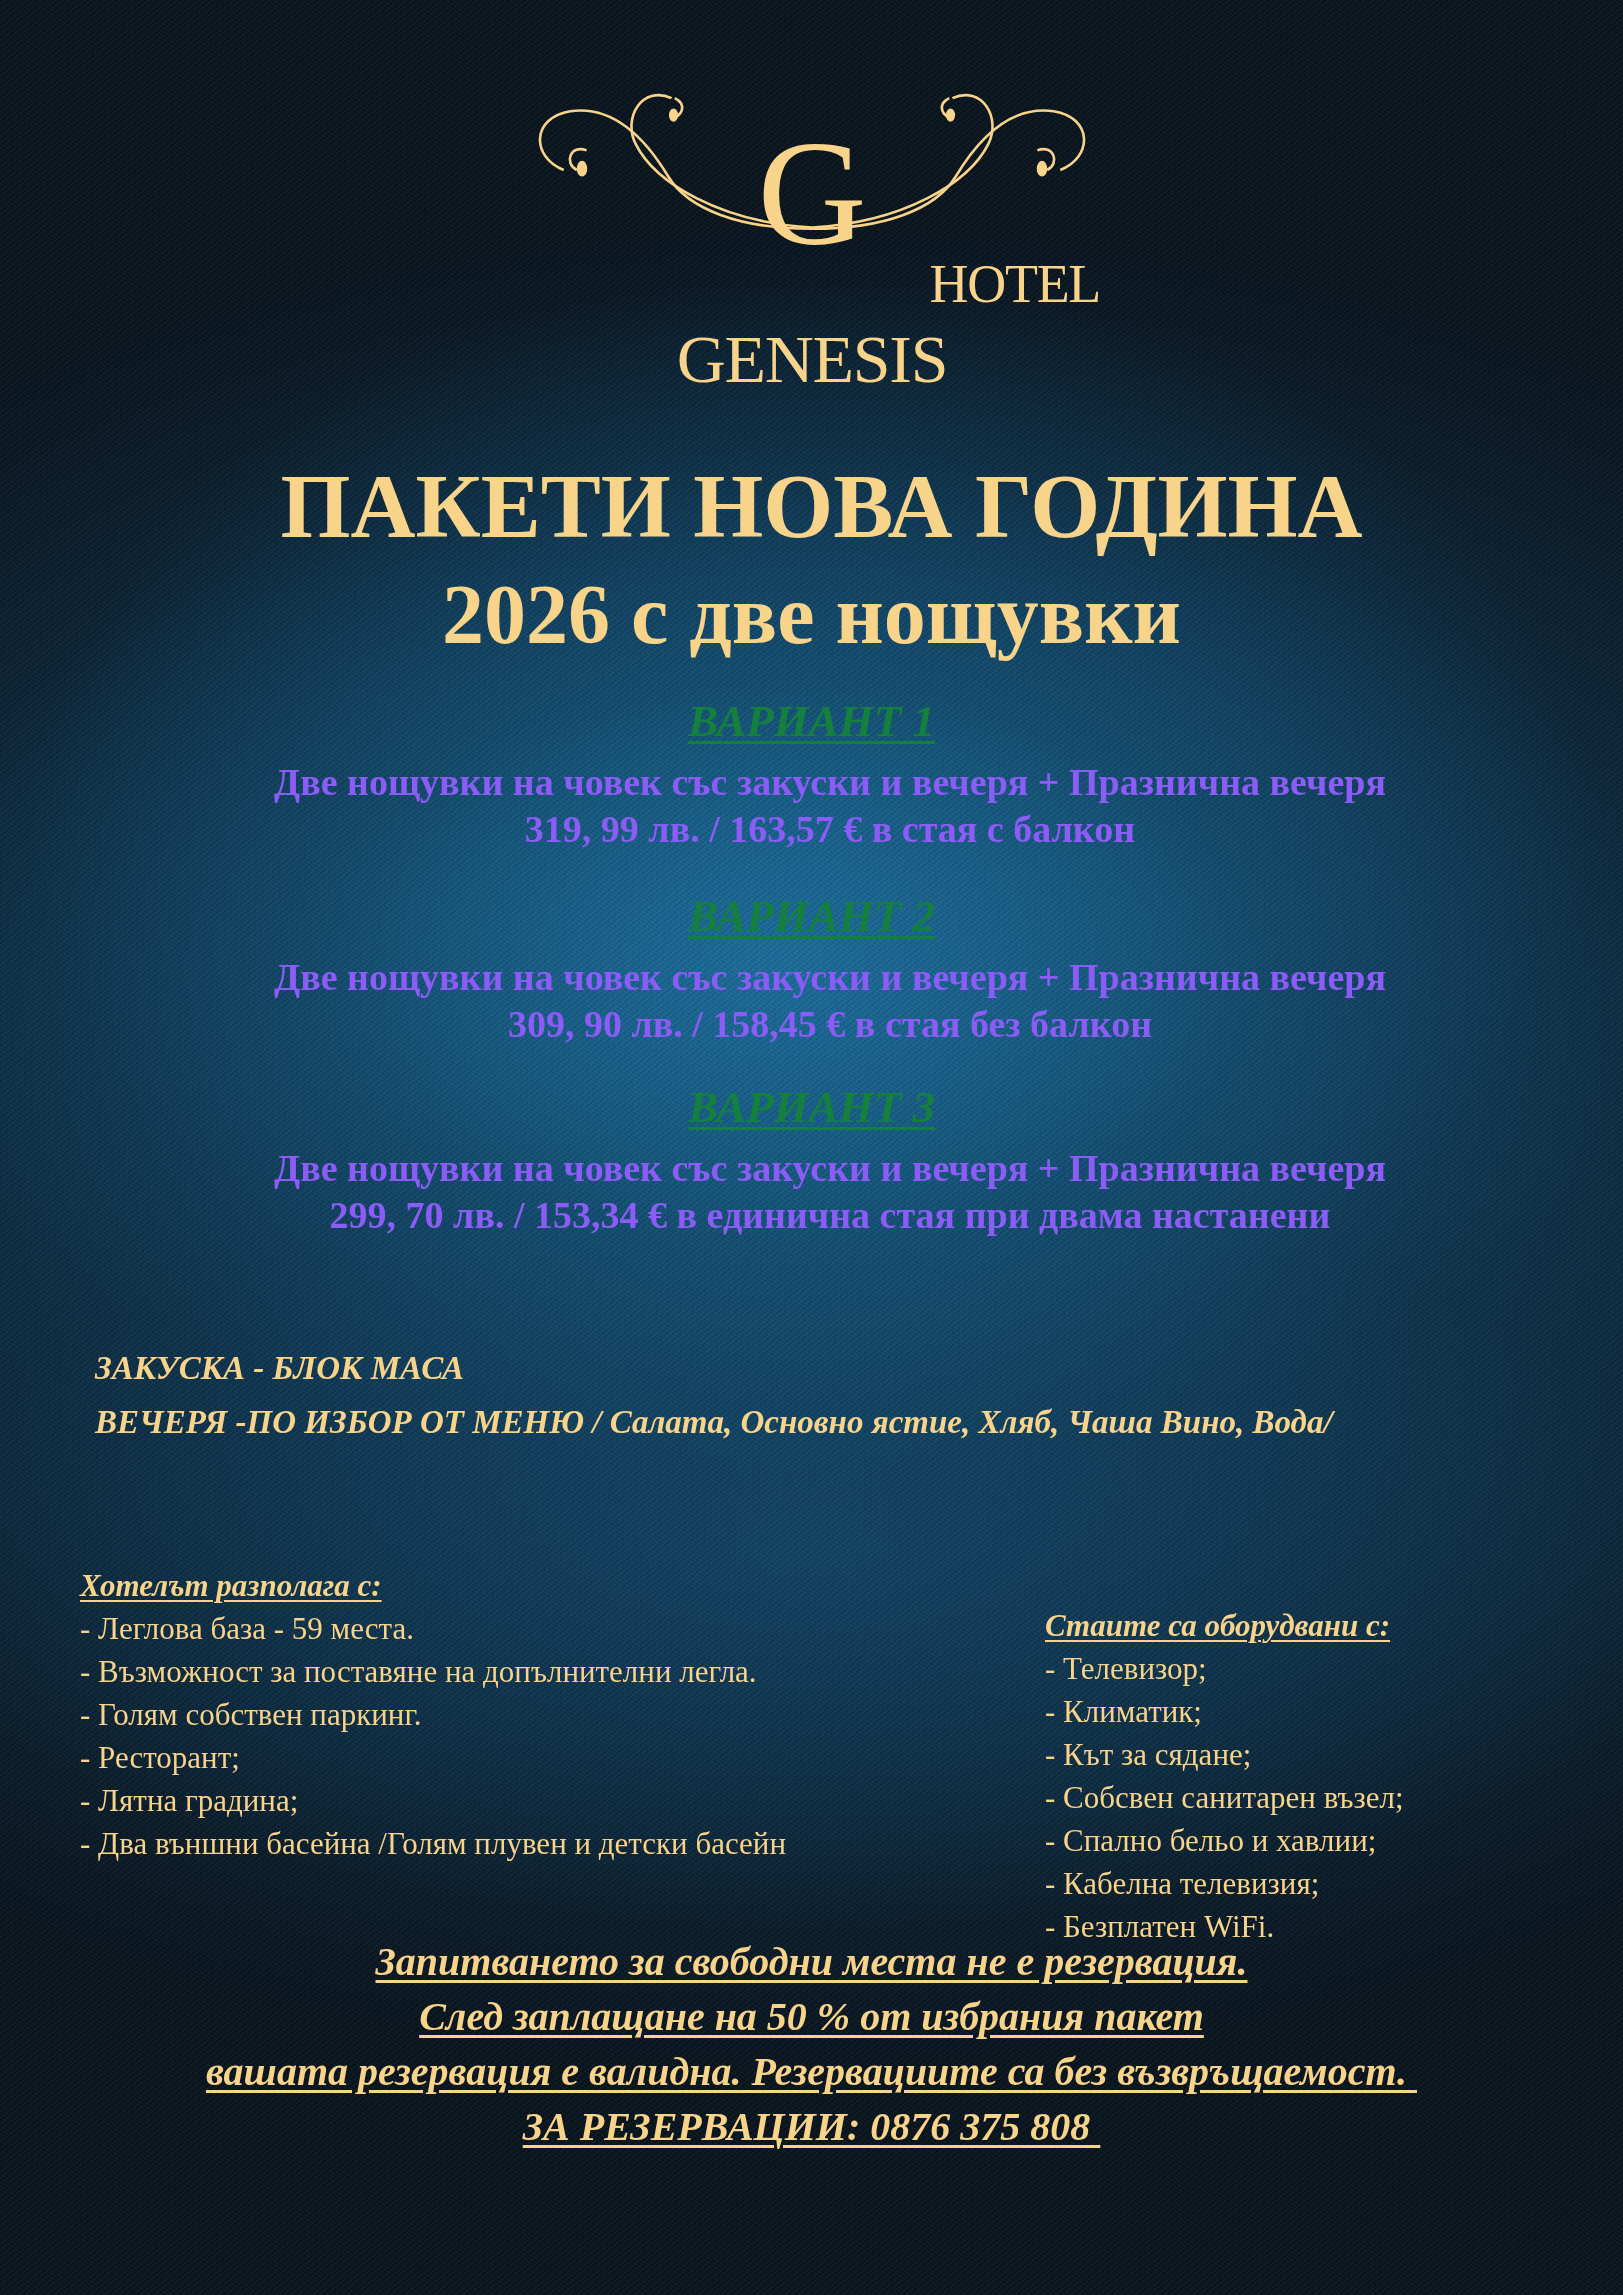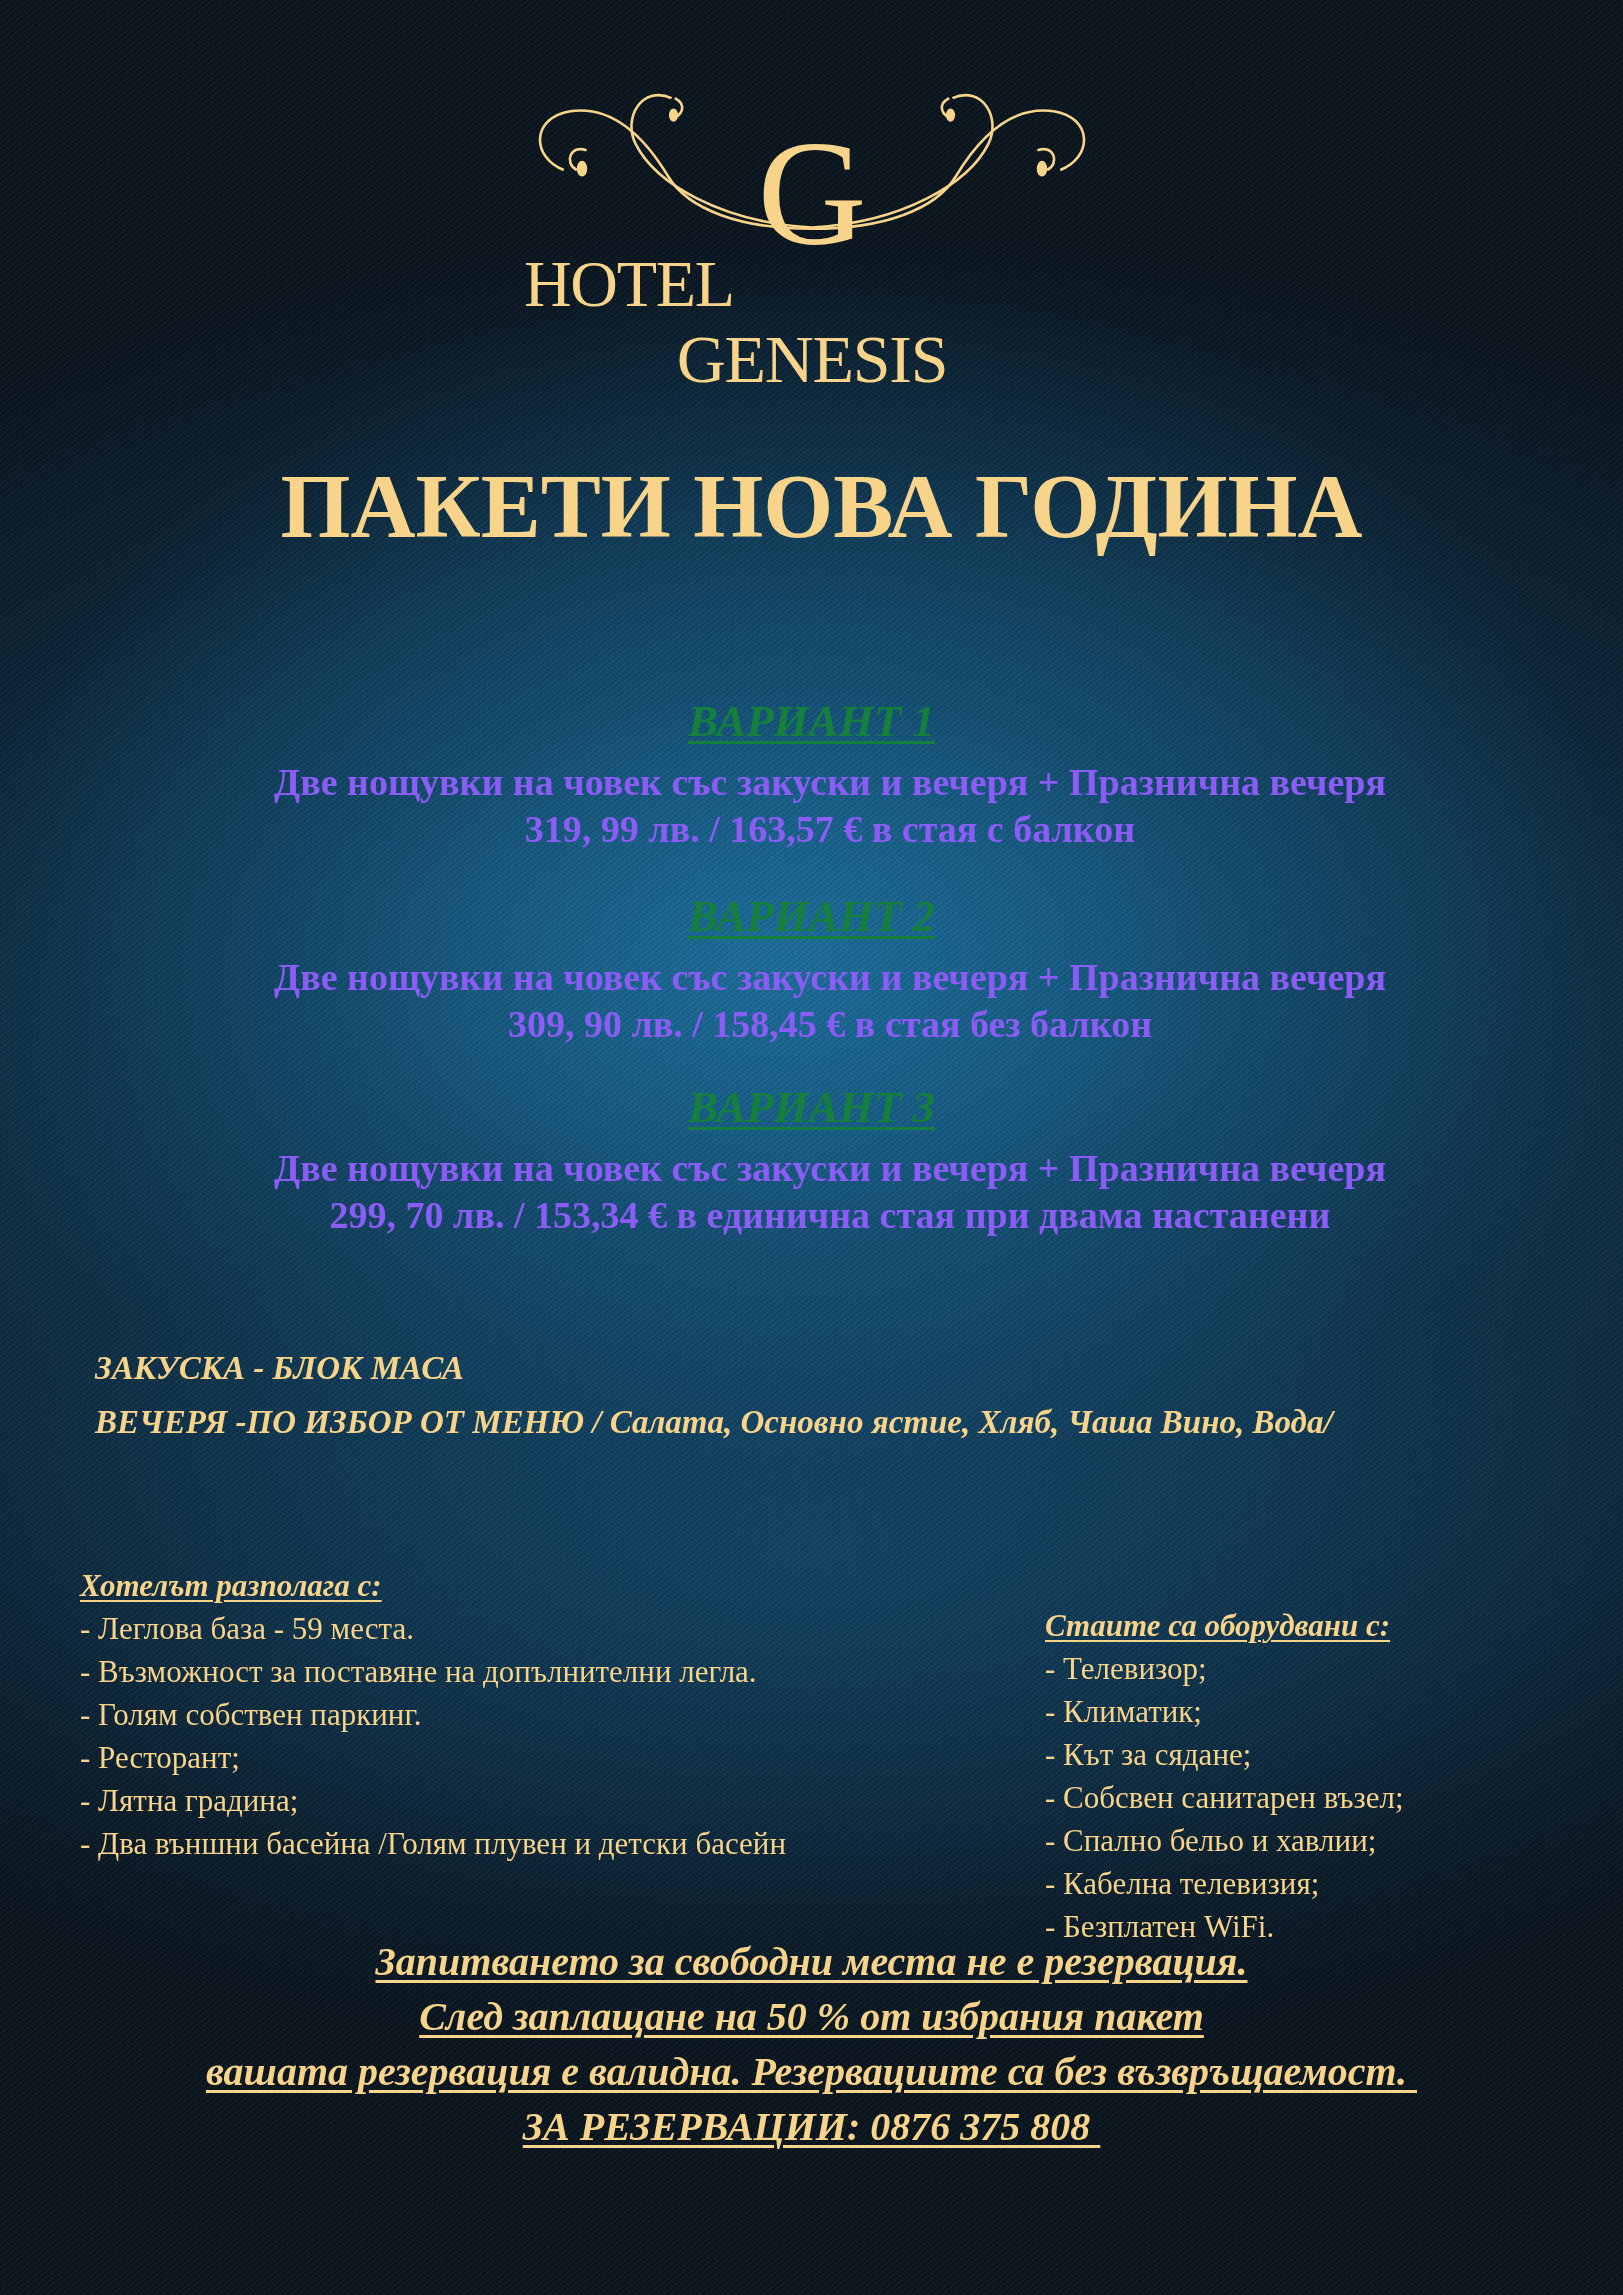--- a/index.html
+++ b/index.html
@@ -25,22 +25,22 @@
     }
     .page { position: absolute; inset: 0; }
 
     .logo { position: absolute; left: 524px; top: 72px; width: 576px; height: 327px; }
     .logo svg { position: absolute; left: 0; top: 0; }
     .logo-g {
       position: absolute; left: 0; right: 0; top: 46px; text-align: center;
       font-size: 151px; line-height: 151px; color: #f8d38a;
     }
     .logo-hotel {
-      position: absolute; left: 0; right: 0; top: 171px; text-align: left;
-      font-size: 66px; line-height: 82px; color: #f8d38a; letter-spacing: -1.3px;
+      position: absolute; left: 0; right: 0; top: 171px; text-align: right;
+      font-size: 54px; line-height: 82px; color: #f8d38a; letter-spacing: -1.3px;
     }
     .logo-genesis {
       position: absolute; left: 0; right: 0; top: 242px; text-align: center;
       font-size: 68px; line-height: 90px; color: #f8d38a; letter-spacing: -1.3px;
     }
 
     .title1 {
       position: absolute; left: 0; right: 0; top: 458px; text-align: center;
       font-size: 90px; font-weight: bold; line-height: 98px; color: #f8d38a; padding-left: 20px;
     }
@@ -103,20 +103,21 @@
         <ellipse cx="228" cy="66" rx="7" ry="10"></ellipse>
         <ellipse cx="652" cy="66" rx="7" ry="10"></ellipse>
       </g>
     </svg>
     <div class="logo-g">G</div>
     <div class="logo-hotel">HOTEL</div>
     <div class="logo-genesis">GENESIS</div>
   </div>
 
   <div class="title1">ПАКЕТИ НОВА ГОДИНА</div>
+  <div class="title2">2026 с две нощувки</div>
 
   <div class="variant" style="top:695px;">
     <div class="variant-head">ВАРИАНТ 1</div>
     <div class="variant-line" style="margin-top:11.8px;">Две нощувки на човек със закуски и вечеря + Празнична вечеря</div>
     <div class="variant-line">319, 99 лв. / 163,57 € в стая с балкон</div>
   </div>
 
   <div class="variant" style="top:890px;">
     <div class="variant-head">ВАРИАНТ 2</div>
     <div class="variant-line" style="margin-top:11.8px;">Две нощувки на човек със закуски и вечеря + Празнична вечеря</div>

